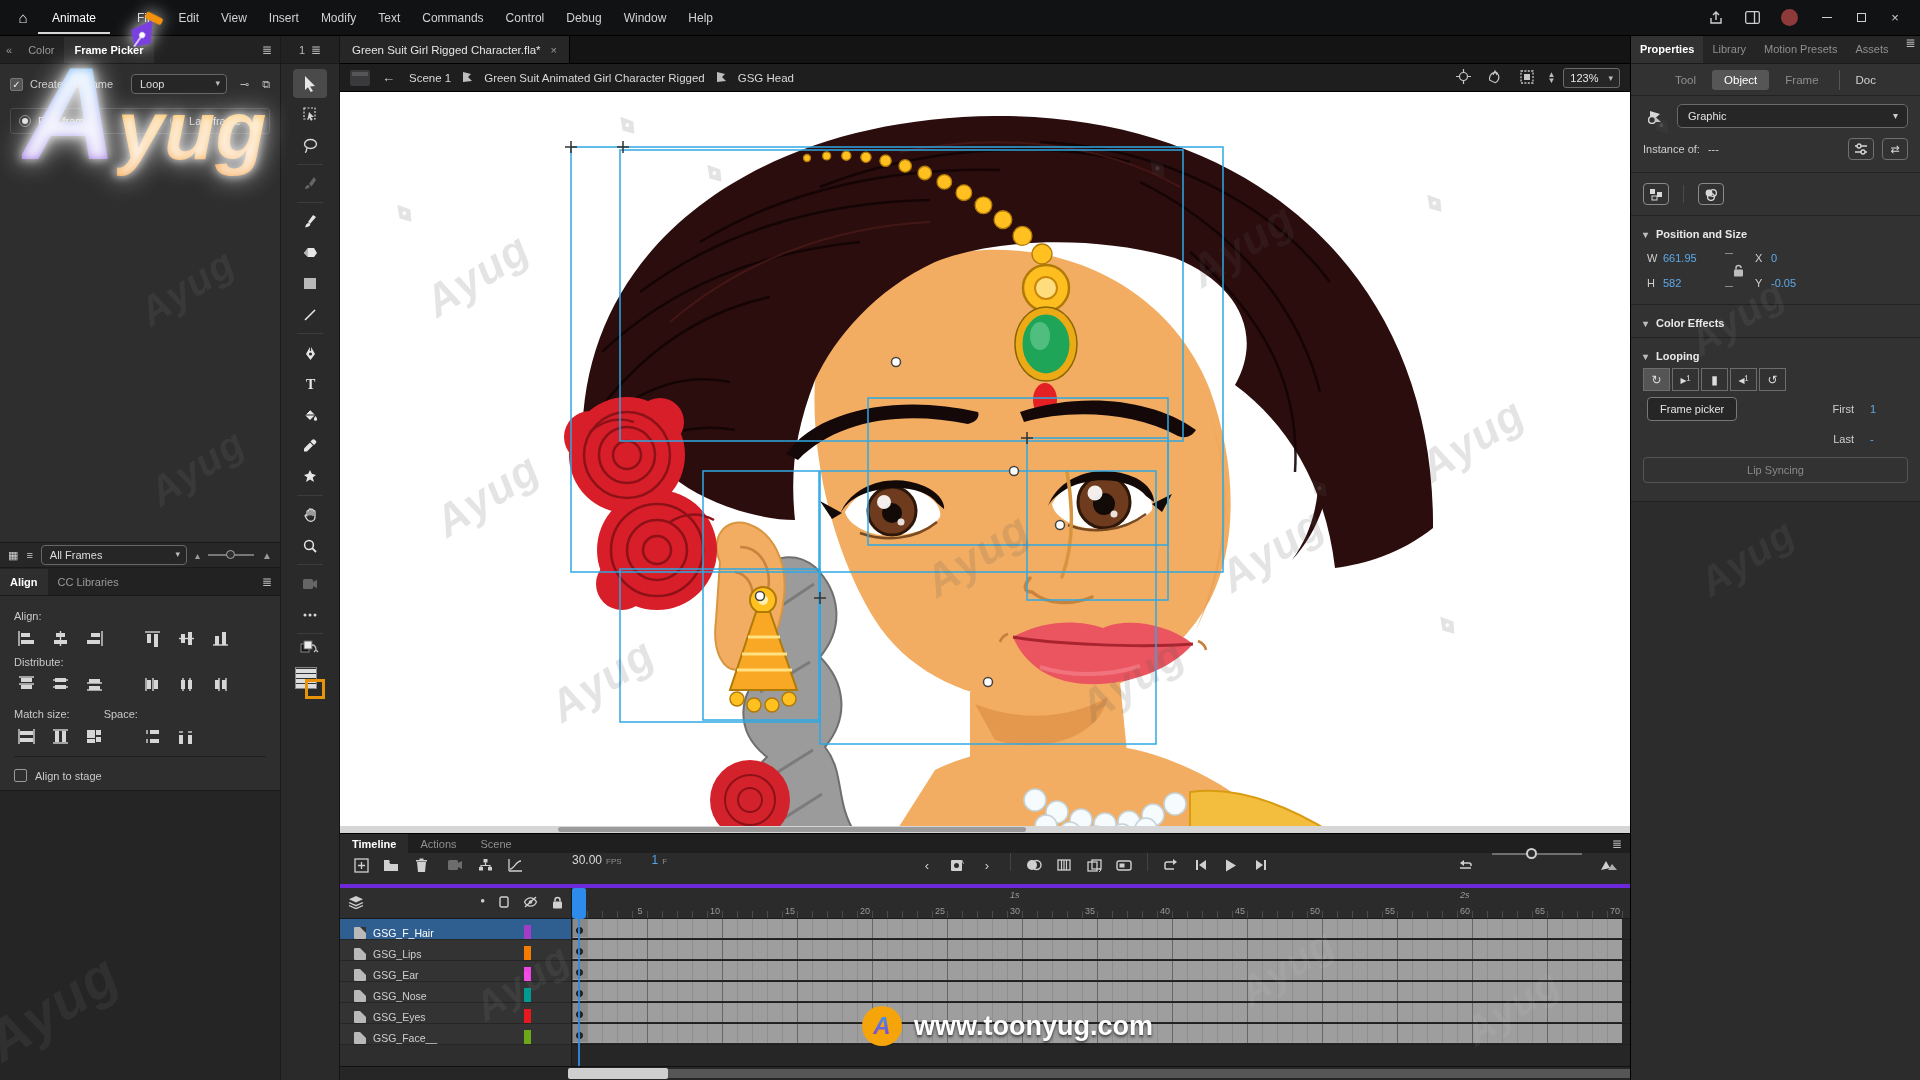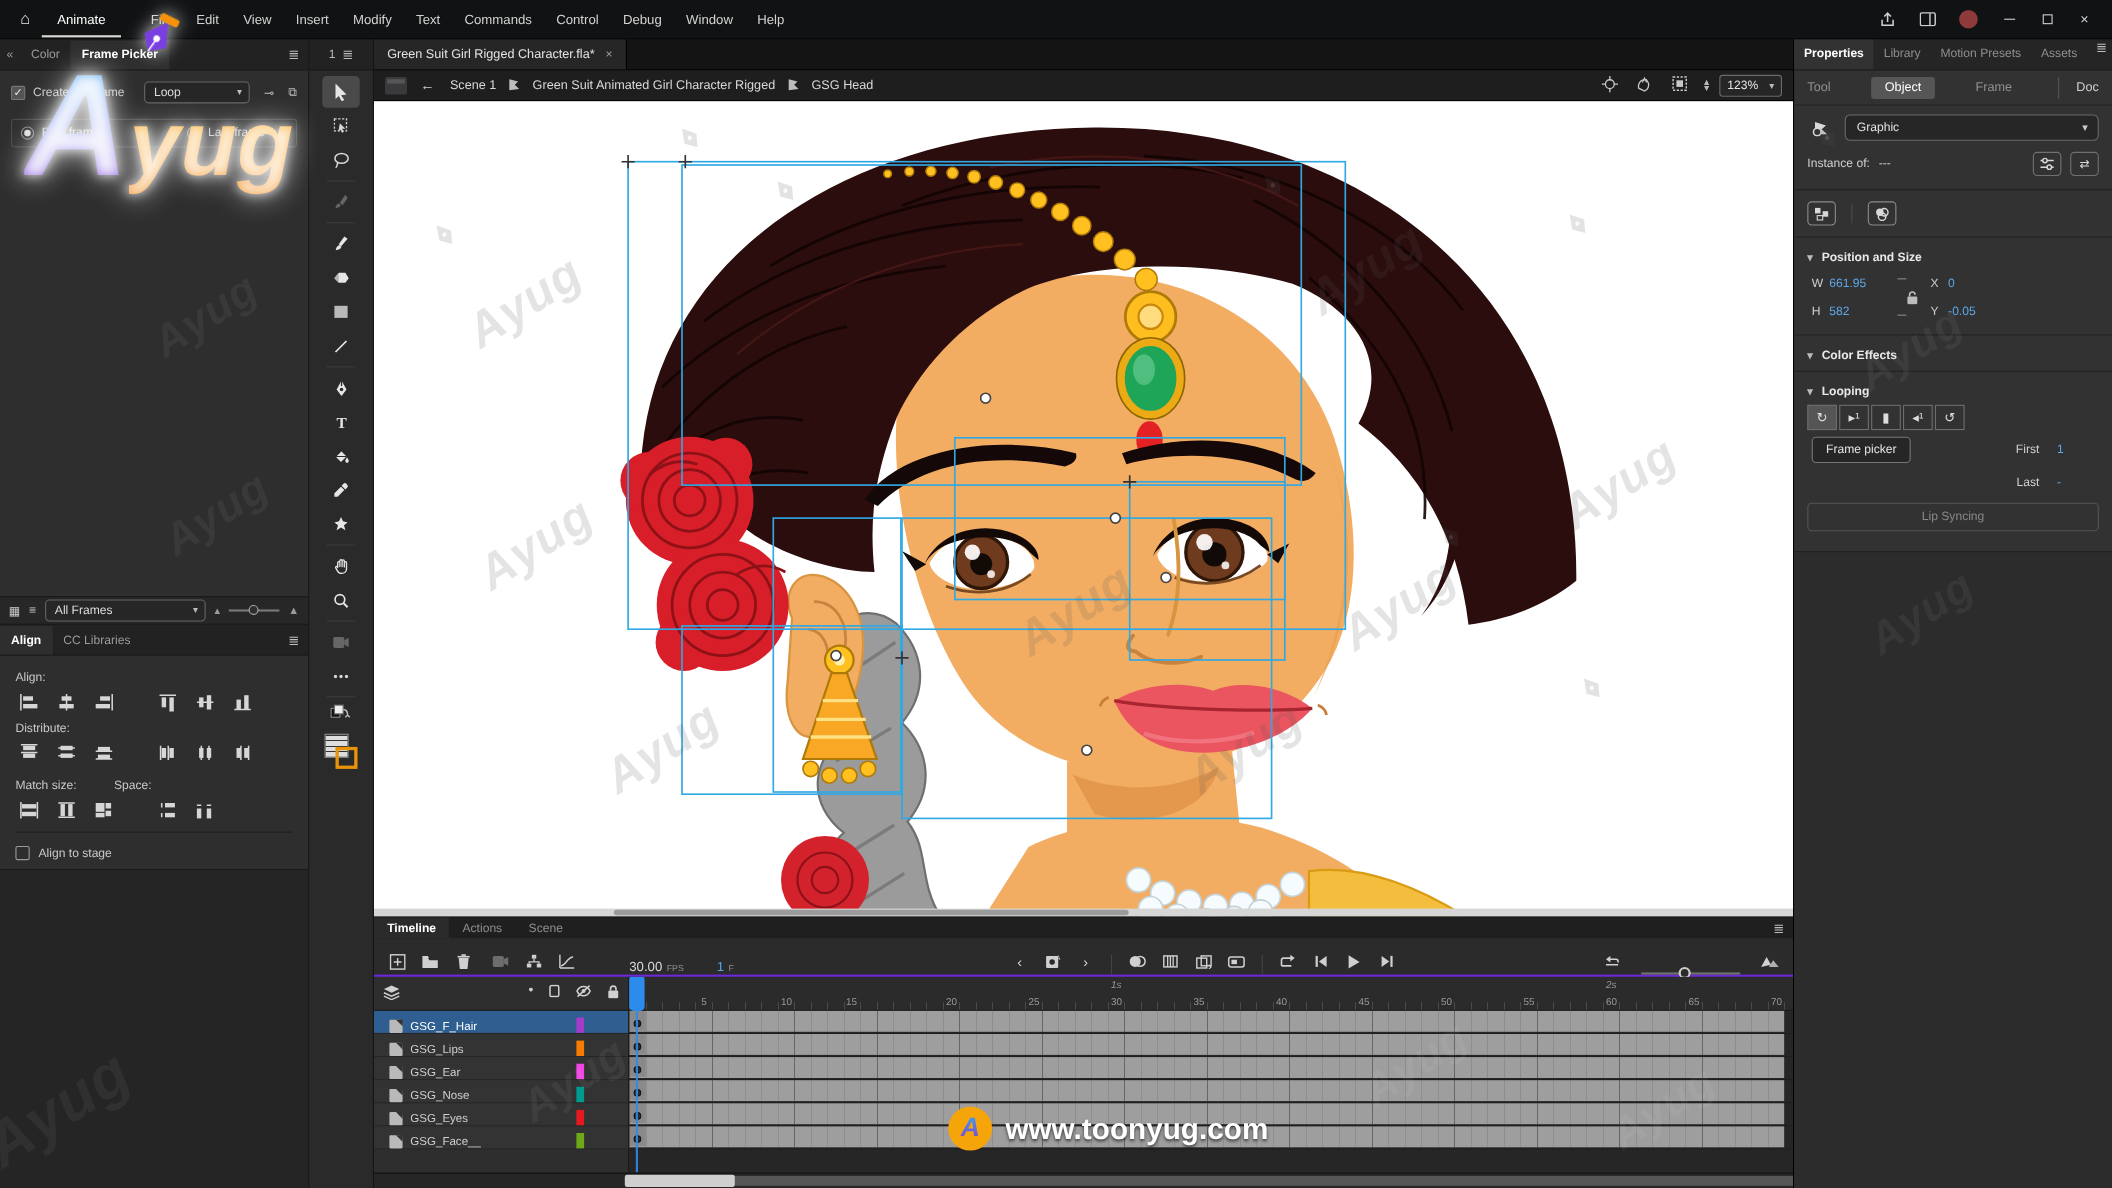--- a/index.html
+++ b/index.html
@@ -86,21 +86,21 @@
   #canvas svg.art { position:absolute; inset:0; }
   #cscroll { position:absolute; left:0; right:0; bottom:0; height:7px; background:#d6d6d6; }
   #cscroll .thumb { position:absolute; left:218px; width:468px; top:1px; bottom:1px; background:#9b9b9b; border-radius:3px; }
 
   
   #timeline { background:#2b2b2b; border-top:1px solid #000; display:grid; grid-template-rows:19px 35px 1fr 14px; }
   #tl-tabs { background:#1f1f1f; display:flex; align-items:stretch; }
   .tl-tab { padding:3px 12px; color:#8f8f8f; display:flex; align-items:center; }
   .tl-tab.active { background:#2b2b2b; color:#fff; font-weight:bold; }
   #tl-tabs .hamb { align-self:center; }
-  #tl-controls { display:flex; align-items:flex-end; gap:4px; padding:0 8px; border-bottom:2px solid #6d28d9; }
+  #tl-controls { display:flex; align-items:flex-start; gap:4px; padding:0 8px; border-bottom:4px solid #6d28d9; }
   .tlc { width:26px; height:24px; display:flex; align-items:center; justify-content:center; color:#d0d0d0; font-size:13px; border-radius:3px; }
   .tlc.dim { opacity:.4; }
   .vsep { width:1px; height:18px; background:#444; margin:0 6px; }
   #fps-group { display:flex; align-items:baseline; gap:4px; margin:0 14px 0 40px; }
   #fps-group .num { color:#d8d8d8; font-size:12px; }
   #fps-group .unit { color:#8f8f8f; font-size:8px; }
   #fps-group .cur { color:#55a3e8; font-size:12px; margin-left:26px; }
   #tl-controls .push { flex:1; }
   .tl-slider { width:90px; height:2px; background:#6f6f6f; position:relative; margin:0 10px; }
   .tl-slider i { position:absolute; left:34px; top:-5px; width:11px; height:11px; border:2px solid #cfcfcf; border-radius:50%; background:#2b2b2b; }
@@ -128,21 +128,21 @@
   #playhead-cap { position:absolute; left:232px; top:0; width:14px; height:31px; background:#2d8ceb; border-radius:2px 2px 4px 4px; }
   #tl-scroll { background:#262626; position:relative; border-top:1px solid #111; }
   #tl-scroll .track { position:absolute; left:232px; right:0; top:2px; bottom:2px; background:#565656; }
   #tl-scroll .thumb { position:absolute; left:228px; width:100px; top:1px; bottom:1px; background:#cfcfcf; border-radius:2px; }
 
   
   #rightcol { background:#323232; border-left:1px solid #000; display:flex; flex-direction:column; position:relative; }
   #rp-tabs { height:28px; background:#252525; display:flex; align-items:stretch; border-bottom:1px solid #1a1a1a; }
   .rp-tab { padding:7px 9px 0; color:#8f8f8f; font-size:11px; white-space:nowrap; }
   .rp-tab.active { background:#323232; color:#fff; font-weight:bold; }
-  #rp-subtabs { height:32px; display:flex; align-items:center; justify-content:space-between; gap:4px; border-bottom:1px solid #222; }
+  #rp-subtabs { height:32px; display:flex; align-items:center; justify-content:center; gap:4px; border-bottom:1px solid #222; }
   .rp-sub { padding:4px 12px; color:#8f8f8f; border-radius:3px; font-size:11.5px; }
   .rp-sub.active { background:#565656; color:#fff; }
   .rp-sub.divided { border-left:1px solid #555; border-radius:0; margin-left:4px; padding-left:16px; color:#d0d0d0; }
   .rp-row { display:flex; align-items:center; gap:8px; padding:8px 12px; }
   .rp-select { flex:1; background:#262626; border:1px solid #6a6a6a; border-radius:5px; color:#e2e2e2; padding:5px 10px; position:relative; }
   .rp-select:after { content:"▾"; position:absolute; right:9px; top:5px; color:#ccc; font-size:10px; }
   .rp-icobtn { width:26px; height:22px; border:1px solid #707070; border-radius:4px; display:flex; align-items:center; justify-content:center; color:#d8d8d8; }
   .rp-flatico { width:26px; height:22px; display:flex; align-items:center; justify-content:center; color:#d8d8d8; }
   .rp-div { height:1px; background:#222; margin:4px 0; }
   .sect-head { display:flex; align-items:center; gap:8px; padding:8px 12px 4px; color:#e8e8e8; font-weight:bold; }
@@ -947,21 +947,21 @@
                   <span class="lpage"></span>
                   <span class="lname">GSG_Face__</span>
                   <span class="lswatch" style="background: rgb(108, 168, 24);"></span>
                 </div>
               </div>
           </div>
           <div id="frames-area">
             <div id="ruler">
                 <span class="rnum" style="left: 57px;">5</span>
                 <span class="rnum" style="left: 132px;">10</span>
-                <span class="rnum" style="left: 191px;">15</span>
+                <span class="rnum" style="left: 207px;">15</span>
                 <span class="rnum" style="left: 282px;">20</span>
                 <span class="rnum" style="left: 357px;">25</span>
                 <span class="rnum" style="left: 432px;">30</span>
                 <span class="rnum" style="left: 507px;">35</span>
                 <span class="rnum" style="left: 582px;">40</span>
                 <span class="rnum" style="left: 657px;">45</span>
                 <span class="rnum" style="left: 732px;">50</span>
                 <span class="rnum" style="left: 807px;">55</span>
                 <span class="rnum" style="left: 882px;">60</span>
                 <span class="rnum" style="left: 957px;">65</span>

